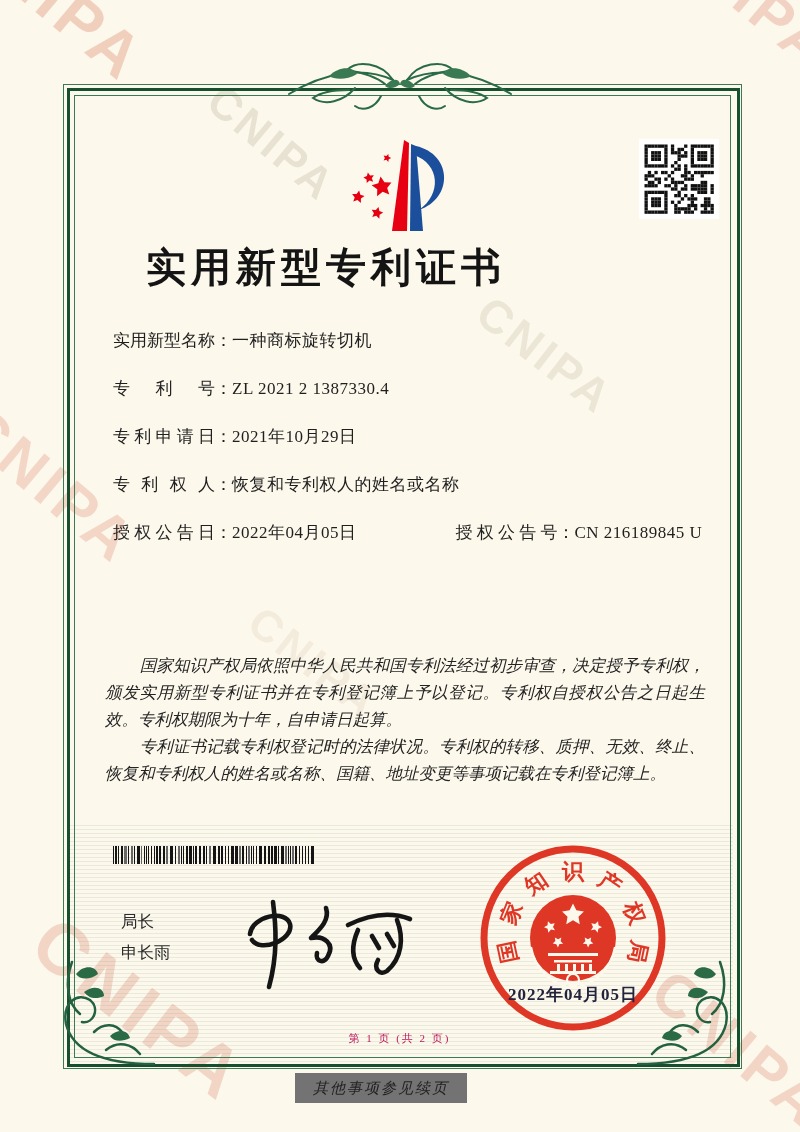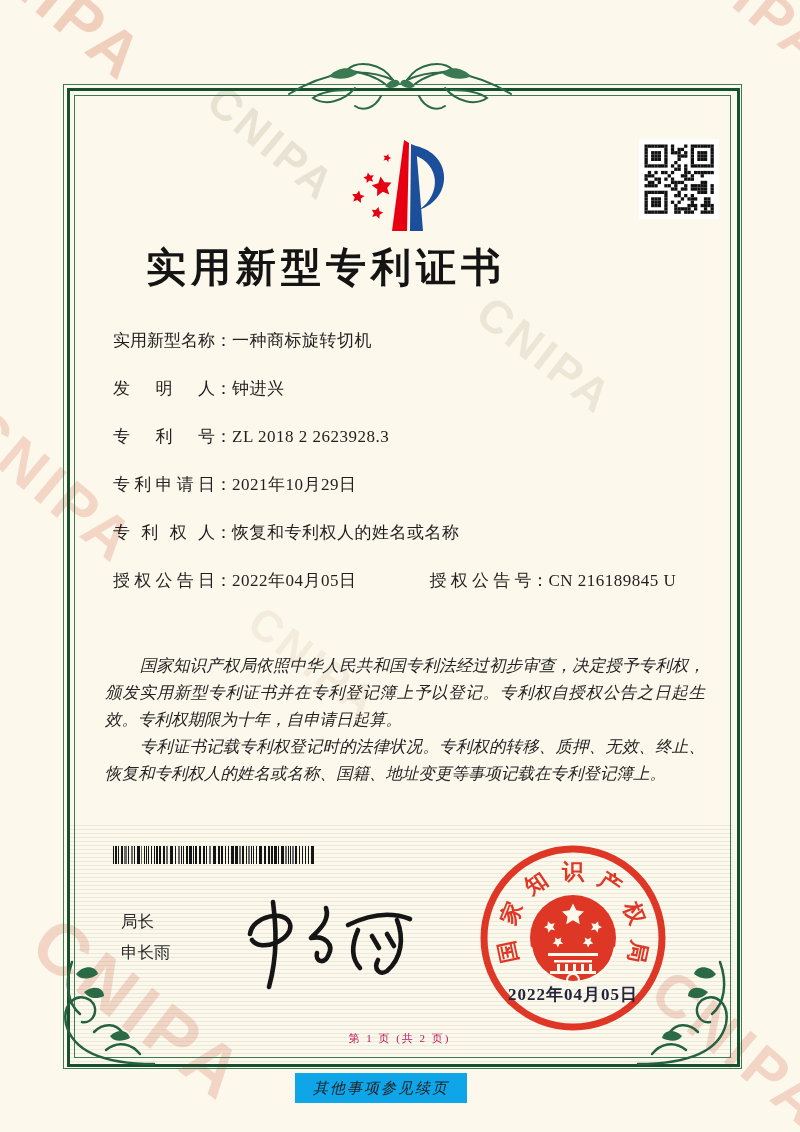--- a/index.html
+++ b/index.html
@@ -42,42 +42,42 @@
   .qr{position:absolute;left:639px;top:139px;width:80px;height:80px;background:#fff;z-index:4;}
   .title{
     position:absolute;left:0;top:240px;width:652px;text-align:center;z-index:4;
     font-size:40px;font-weight:700;letter-spacing:5px;color:#141414;
   }
   
   .fields{position:absolute;left:113px;top:332px;width:620px;z-index:4;font-size:17px;color:#1f1f1f;}
   .frow{height:18px;line-height:18px;margin-bottom:30px;white-space:nowrap;}
   .flabel{display:inline-block;width:102px;text-align:justify;text-align-last:justify;vertical-align:top;}
   .fvalue{letter-spacing:.5px;}
-  .grant-group{margin-left:73px;}
+  .grant-group{margin-left:99px;}
   
   .paras{
     position:absolute;left:105px;top:652px;width:600px;z-index:4;
     font-style:italic;font-size:16.5px;line-height:27px;color:#242424;text-align:justify;
   }
   .paras p{margin:0;text-indent:2.1em;}
   
   .barcode{position:absolute;left:113px;top:846px;z-index:4;}
   .director{
     position:absolute;left:121px;top:906px;z-index:4;
     font-family:"Liberation Sans","DejaVu Sans",sans-serif;font-size:16.5px;line-height:31px;color:#2b2b2b;
   }
   .signature{position:absolute;left:232px;top:896px;z-index:5;}
   .seal{position:absolute;left:478px;top:843px;width:190px;height:190px;z-index:5;}
   .seal-date{
     position:absolute;left:0;top:140px;width:190px;text-align:center;z-index:6;
     font-size:17px;letter-spacing:1px;color:#23233c;font-weight:600;
   }
   .page-info{position:absolute;left:66px;top:1031px;width:667px;text-align:center;z-index:4;font-size:11px;color:#be185d;letter-spacing:2px;}
   .cont-note{
-    position:absolute;left:295px;top:1073px;width:172px;height:30px;z-index:4;background:#0ea5e9;
+    position:absolute;left:295px;top:1073px;width:172px;height:30px;z-index:4;background:#737373;
     display:flex;align-items:center;justify-content:center;
     font-style:italic;font-size:15px;color:#222;letter-spacing:2px;
   }
 </style>
 </head>
 <body>
 
 <div class="page">
 
   <div class="wm wm1">CNIPA</div>
@@ -396,24 +396,21 @@
         <rect x="71.5" y="71.5" width="3.3" height="3.3" fill="#111"></rect>
       </svg></div>
 
   <div class="title">实用新型专利证书</div>
 
   <div class="fields">
     <div class="frow">
       <span class="flabel">实用新型名称</span><span>：</span><span class="fvalue">一种商标旋转切机</span>
     </div>
     <div class="frow">
-      <span class="flabel">发明人</span><span>：</span><span class="fvalue">钟进兴</span>
-    </div>
-    <div class="frow">
-      <span class="flabel">专利号</span><span>：</span><span class="fvalue">ZL 2018 2 2623928.3</span>
+      <span class="flabel">专利号</span><span>：</span><span class="fvalue">ZL 2021 2 1387330.4</span>
     </div>
     <div class="frow">
       <span class="flabel">专利申请日</span><span>：</span><span class="fvalue">2021年10月29日</span>
     </div>
     <div class="frow">
       <span class="flabel">专利权人</span><span>：</span><span class="fvalue">恢复和专利权人的姓名或名称</span>
     </div>
     <div class="frow">
       <span class="flabel">授权公告日</span><span>：</span><span class="fvalue">2022年04月05日</span><span class="grant-group"><span class="flabel">授权公告号</span><span>：</span><span class="fvalue">CN 216189845 U</span></span>
     </div>

